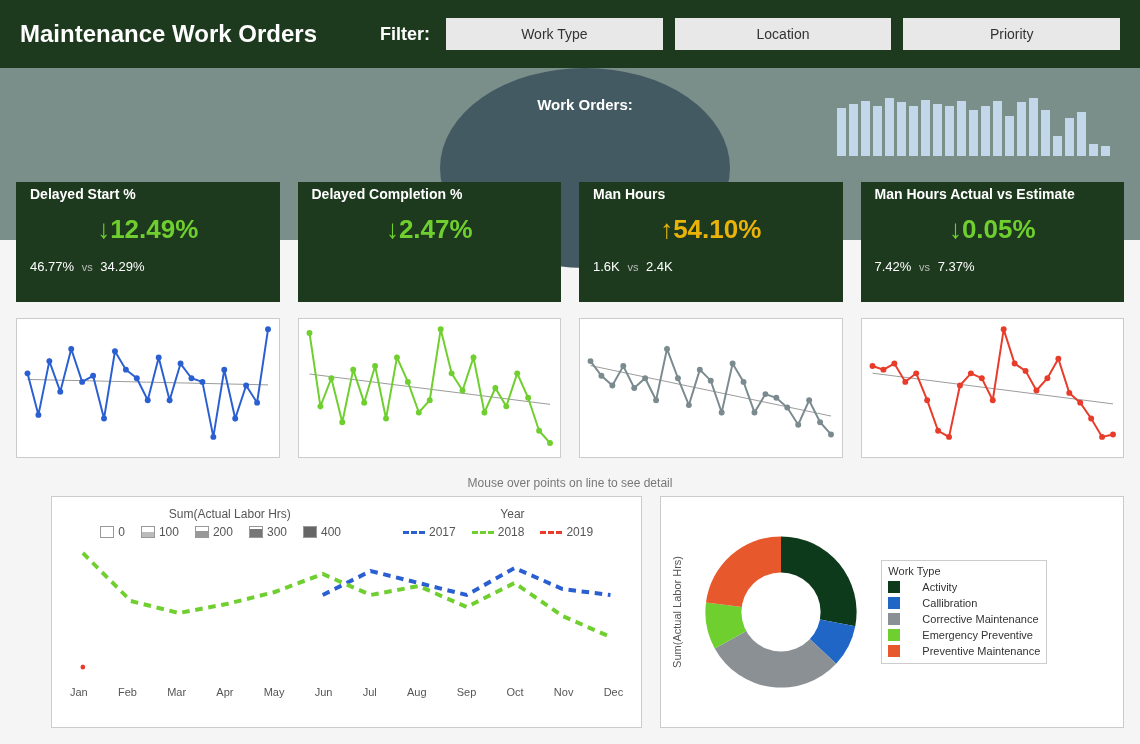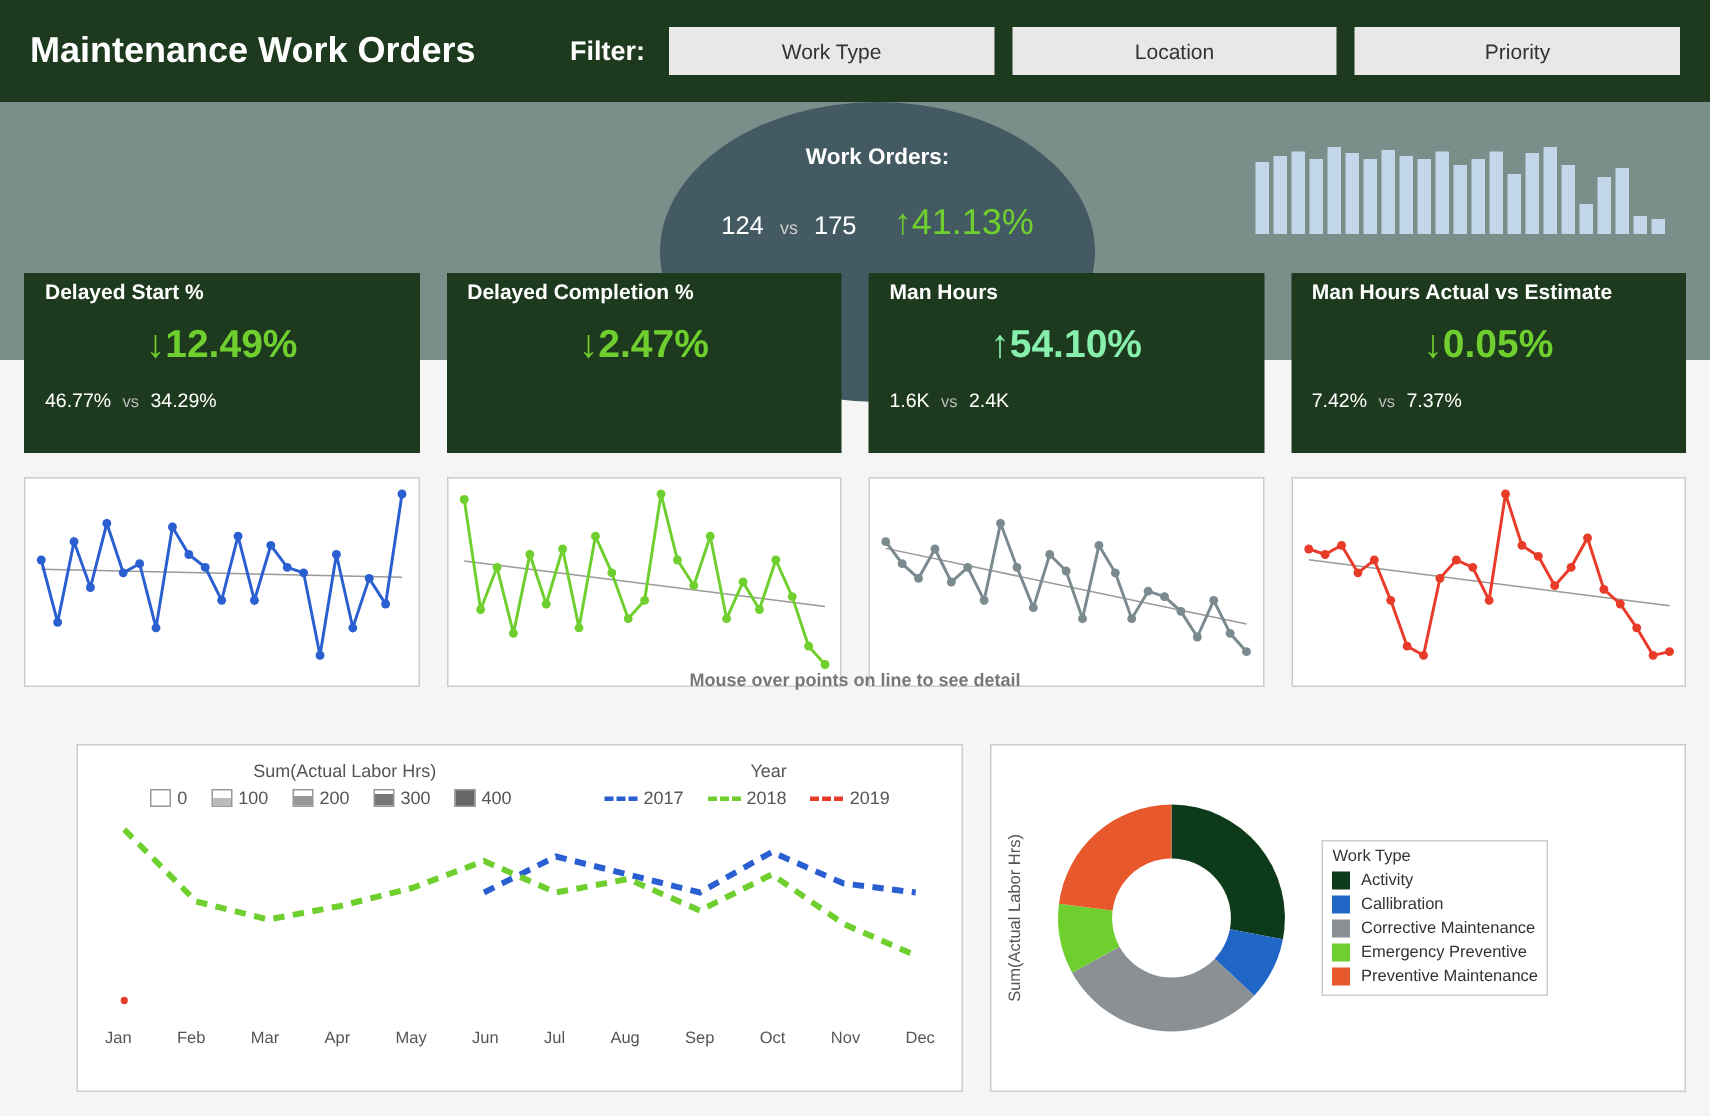--- a/index.html
+++ b/index.html
@@ -66,35 +66,35 @@
     position: absolute; left: 16px; right: 16px; top: 182px;
     display: flex; gap: 18px; z-index: 2;
   }
   .kpi {
     flex: 1; background: #1e3a1e; color: #fff;
     padding: 4px 14px 14px; height: 120px;
   }
   .kpi .ttl { font-size: 14px; font-weight: bold; margin-bottom: 12px; }
   .kpi .pct { font-size: 26px; font-weight: bold; text-align: center; }
   .kpi .pct.green { color: #6fcf2e; }
-  .kpi .pct.red   { color: #86efac; }
+  .kpi .pct.red   { color: #eab308; }
   .kpi .cmp { font-size: 13px; margin-top: 14px; }
   .kpi .cmp .vs { font-size: 11px; color: #bbb; margin: 0 4px; }
   
   .spark-row {
     position: absolute; left: 16px; right: 16px; top: 318px;
     display: flex; gap: 18px;
   }
   .spark {
     flex: 1; background: #fff; border: 1px solid #ccc; height: 140px;
   }
   .spark svg { width: 100%; height: 100%; }
   .hint {
-    position: absolute; top: 446px; left: 0; right: 0;
-    text-align: center; color: #777; font-size: 12px; font-weight: bold;
+    position: absolute; top: 476px; left: 0; right: 0;
+    text-align: center; color: #777; font-size: 12px;
   }
   
   .bottom {
     position: absolute; left: 16px; right: 16px; top: 496px; bottom: 16px;
     display: flex; gap: 18px; margin-left: 35px;
   }
   .bigchart {
     flex: 1.28; background: #fff; border: 1px solid #ccc; position: relative;
     padding: 10px 12px 6px;
   }
@@ -108,46 +108,40 @@
   .piechart {
     flex: 1; background: #fff; border: 1px solid #ccc;
     display: flex; align-items: center; padding: 10px; position: relative;
   }
   .ylabel-pie {
     writing-mode: vertical-rl; transform: rotate(180deg);
     font-size: 11px; color: #555; margin-right: 8px;
   }
   .pie-svg { width: 180px; height: 180px; }
   .pie-legend { border: 1px solid #ccc; font-size: 11px; padding: 4px 6px; margin-left: 10px; }
-  .pie-legend .row { display:flex; align-items:center; gap:7px; padding: 2px 0; }
+  .pie-legend .row { display:flex; align-items:center; gap:22px; padding: 2px 0; }
   .pie-legend .sw { width: 12px; height: 12px; }
   .pie-legend .hdr { font-weight: normal; margin-bottom: 2px; }
 </style>
 </head>
 <body>
 
 <div class="header">
   <h1>Maintenance Work Orders</h1>
   <span class="filter-label">Filter:</span>
   <div class="filter-buttons">
     <button class="filter-btn">Work Type</button>
     <button class="filter-btn">Location</button>
     <button class="filter-btn">Priority</button>
   </div>
 </div>
 
 <div class="summary-band">
   <div class="oval">
     <div class="lbl">Work Orders:</div>
-    <div class="vals">
-      <span>124</span>
-      <span class="small">vs</span>
-      <span>175</span>
-      <span class="delta">↑41.13%</span>
-    </div>
   </div>
   <div class="sparkbars" id="sparkbars">
       <div style="height: 48px;"></div>
       <div style="height: 52px;"></div>
       <div style="height: 55px;"></div>
       <div style="height: 50px;"></div>
       <div style="height: 58px;"></div>
       <div style="height: 54px;"></div>
       <div style="height: 50px;"></div>
       <div style="height: 56px;"></div>

